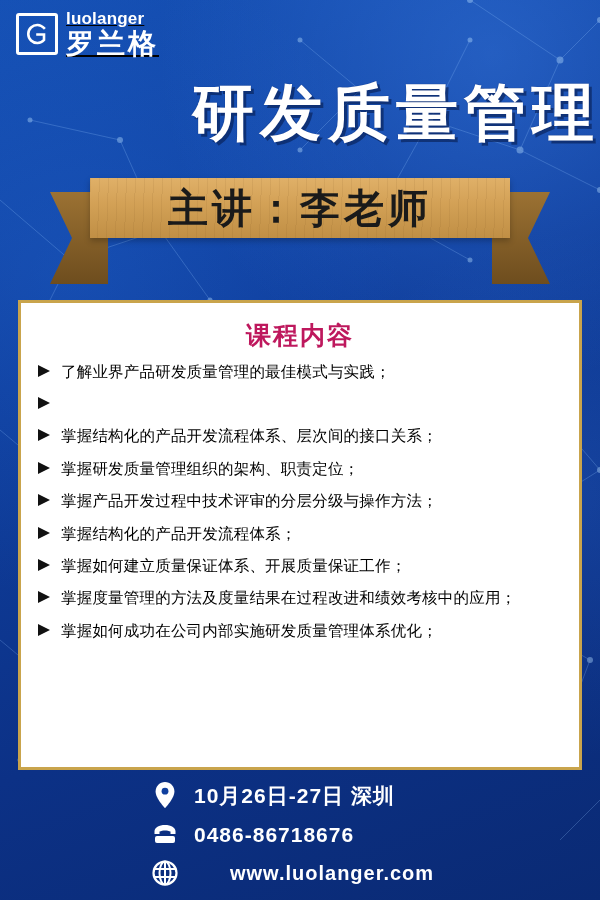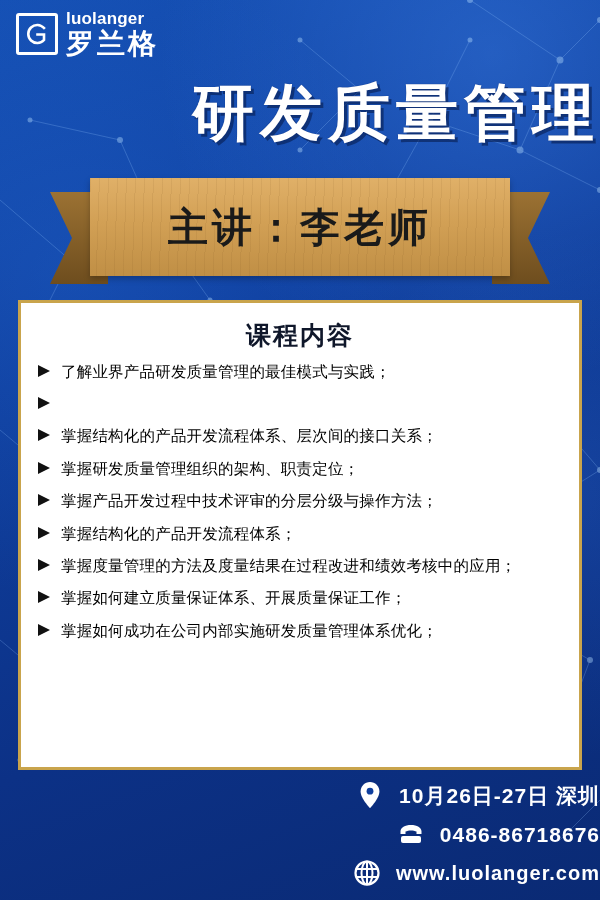--- a/index.html
+++ b/index.html
@@ -46,20 +46,21 @@
     border: 3px solid #ffffff;
     border-radius: 3px;
     display: flex;
     align-items: center;
     justify-content: center;
     box-sizing: border-box;
   }
   .logo-mark svg { display: block; }
   .logo-text {
     line-height: 1;
+    text-decoration: underline;
   }
   .logo-en {
     color: #ffffff;
     font-size: 17px;
     font-weight: bold;
     letter-spacing: 0.2px;
     display: block;
   }
   .logo-cn {
     color: #ffffff;
@@ -111,21 +112,21 @@
   }
   .ribbon .tail.right {
     right: 0;
     clip-path: polygon(0 0, 100% 0, calc(100% - 22px) 50%, 100% 100%, 0 100%);
   }
   .ribbon .band {
     position: absolute;
     left: 40px;
     top: 0;
     width: 420px;
-    height: 98px;
+    height: 60px;
     background:
       repeating-linear-gradient(92deg, rgba(120,80,30,0.10) 0 1px, rgba(255,255,255,0) 1px 9px),
       linear-gradient(180deg, #e0b068 0%, #d2a055 45%, #c08f45 100%);
     box-shadow: 0 3px 6px rgba(0,0,0,0.25);
     display: flex;
     align-items: center;
     justify-content: center;
   }
   .speaker {
     color: #1a1a1a;
@@ -142,21 +143,21 @@
     width: 564px;
     height: 470px;
     background: #ffffff;
     border: 3px solid #c9a44c;
     box-sizing: border-box;
     z-index: 5;
     padding: 14px 16px 10px 16px;
   }
   .card-title {
     text-align: center;
-    color: #0f172a;
+    color: #be185d;
     font-size: 25px;
     font-weight: bold;
     letter-spacing: 2px;
     margin: 2px 0 10px 0;
   }
   .bullets {
     list-style: none;
     margin: 0;
     padding: 0;
   }
@@ -191,39 +192,38 @@
     z-index: 5;
     padding-left: 150px;
     box-sizing: border-box;
   }
   .foot-row {
     display: flex;
     align-items: center;
     gap: 14px;
     margin-bottom: 9px;
     color: #ffffff;
-    justify-content: flex-end;
   }
   .foot-ico {
     width: 30px;
     height: 30px;
     flex: 0 0 auto;
     display: flex;
     align-items: center;
     justify-content: center;
     color: #ffffff;
   }
   .foot-ico svg { display: block; }
   .foot-text {
     font-size: 21px;
     font-weight: bold;
     letter-spacing: 1px;
     line-height: 1;
   }
-  .foot-text.small { font-size: 20px; }
+  .foot-text.small { font-size: 20px; margin-left: 36px; }
 </style>
 </head>
 <body>
 
 <div class="poster">
 
   <svg class="net" width="600" height="900" viewBox="0 0 600 900" aria-hidden="true">
     <g stroke="rgba(150,200,255,0.45)" stroke-width="1" fill="none">
       <path d="M470 0 L560 60 L600 20"></path>
       <path d="M560 60 L520 150 L600 190"></path>
@@ -347,29 +347,29 @@
             </svg>
         </span>
         <span class="bullet-text">掌握结构化的产品开发流程体系；</span>
       </li>
       <li class="bullet">
         <span class="bullet-icon">
           <svg width="14" height="14" viewBox="0 0 14 14" aria-hidden="true">
               <path d="M1 1 L13 7 L1 13 Z" fill="#111111"></path>
             </svg>
         </span>
+        <span class="bullet-text">掌握如何建立质量保证体系、开展质量保证工作；</span>
+      </li>
+      <li class="bullet">
+        <span class="bullet-icon">
+          <svg width="14" height="14" viewBox="0 0 14 14" aria-hidden="true">
+              <path d="M1 1 L13 7 L1 13 Z" fill="#111111"></path>
+            </svg>
+        </span>
         <span class="bullet-text">掌握度量管理的方法及度量结果在过程改进和绩效考核中的应用；</span>
-      </li>
-      <li class="bullet">
-        <span class="bullet-icon">
-          <svg width="14" height="14" viewBox="0 0 14 14" aria-hidden="true">
-              <path d="M1 1 L13 7 L1 13 Z" fill="#111111"></path>
-            </svg>
-        </span>
-        <span class="bullet-text">掌握如何建立质量保证体系、开展质量保证工作；</span>
       </li>
       <li class="bullet">
         <span class="bullet-icon">
           <svg width="14" height="14" viewBox="0 0 14 14" aria-hidden="true">
               <path d="M1 1 L13 7 L1 13 Z" fill="#111111"></path>
             </svg>
         </span>
         <span class="bullet-text">掌握如何成功在公司内部实施研发质量管理体系优化；</span>
       </li>
     </ul>

